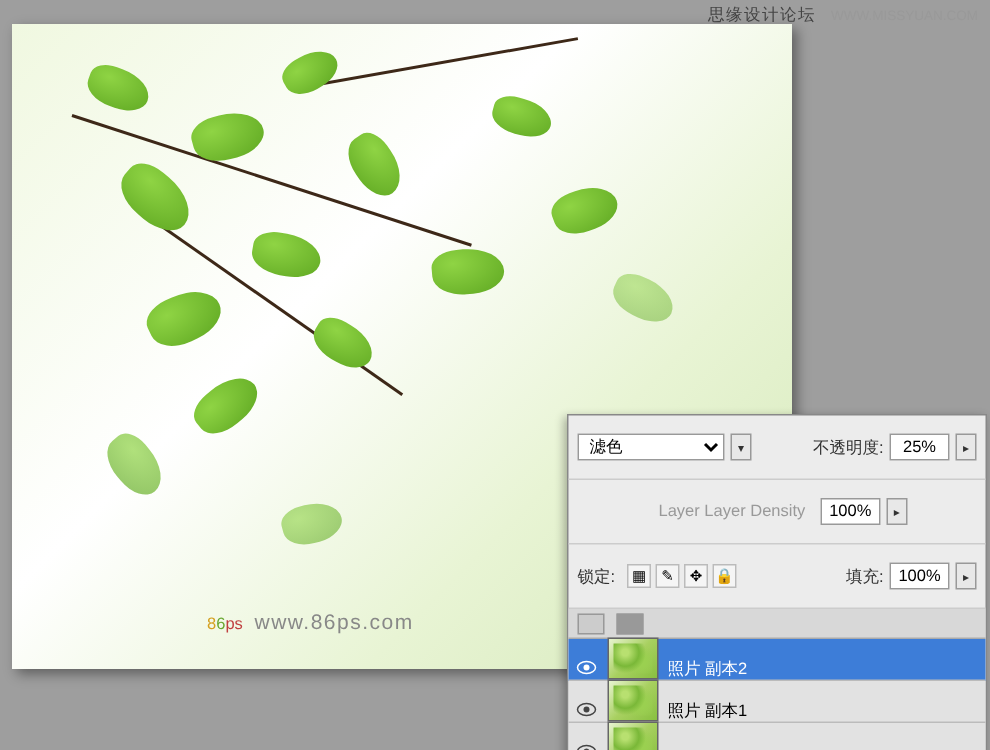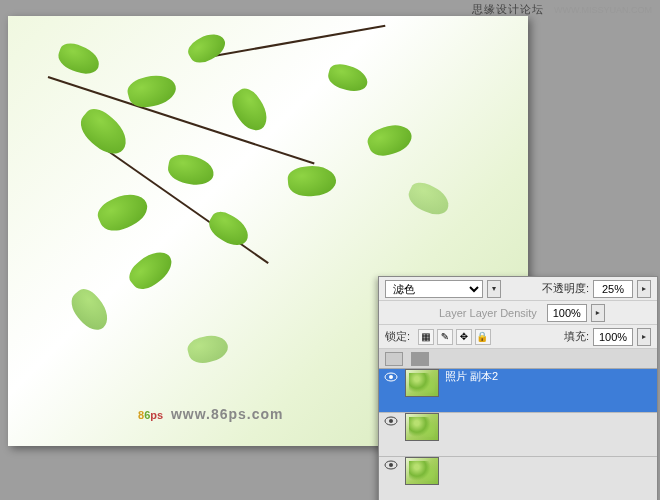--- a/index.html
+++ b/index.html
@@ -4,42 +4,42 @@
 <style>
 *{margin:0;padding:0;box-sizing:border-box;font-family:"Microsoft YaHei",Arial,sans-serif;font-size:11px}
 body{width:660px;height:500px;background:#9e9e9e;position:relative;overflow:hidden}
 .top-text{position:absolute;top:2px;right:8px;color:#444;font-size:11px;letter-spacing:1px}
 .top-text .url{color:#999;font-size:9px;margin-left:6px;letter-spacing:0}
 .canvas{position:absolute;top:16px;left:8px;width:520px;height:430px;background:#fff;box-shadow:3px 3px 8px rgba(0,0,0,.4)}
 .canvas-img{width:100%;height:100%;background:linear-gradient(135deg,#f0f8e0 0%,#ffffff 40%,#e8f4d4 70%,#d4e8b8 100%);position:relative;overflow:hidden}
 .leaf{position:absolute;border-radius:40% 60% 50% 50%;background:radial-gradient(ellipse at 30% 30%,#8fd444,#5fa822);transform-origin:center}
 .branch{position:absolute;background:#3d2818;height:2px;transform-origin:left center}
 .watermark{position:absolute;bottom:20px;left:130px;color:#444;text-align:center}
-.watermark .logo{font-size:28px;font-weight:bold}
+.watermark .logo{font-size:28px;font-weight:normal}
 .watermark .logo .y{color:#d4a020}
 .watermark .logo .g{color:#6aa832}
 .watermark .logo .r{color:#c04040}
 .watermark .site{font-size:14px;color:#888;letter-spacing:1px}
 .watermark .cn{font-size:12px;color:#555;margin-top:2px}
 .layers-panel{position:absolute;right:2px;top:276px;width:280px;background:#ececec;border:1px solid #888;box-shadow:-2px 2px 6px rgba(0,0,0,.3)}
-.panel-row{display:flex;align-items:center;padding:11px 6px;border-bottom:1px solid #ccc;gap:4px;height:24px}
+.panel-row{display:flex;align-items:center;padding:21px 6px;border-bottom:1px solid #ccc;gap:4px;height:24px}
 .panel-row select,.panel-row input[type=text]{border:1px solid #999;background:#fff;height:18px;font-size:11px;padding:0 3px}
 .blend-select{width:98px}
 .opacity-label{margin-left:auto;color:#333}
 .opacity-input{width:40px;text-align:center}
 .arrow-btn{width:14px;height:18px;border:1px solid #999;background:#e8e8e8;display:flex;align-items:center;justify-content:center;font-size:8px;color:#333;cursor:pointer}
 .density-row{color:#999;padding-left:60px}
 .lock-row .lbl{color:#333}
 .lock-icons{display:flex;gap:3px;margin-left:4px}
 .lock-icons span{width:16px;height:16px;border:1px solid #bbb;background:#f5f5f5;display:flex;align-items:center;justify-content:center;font-size:10px}
 .fill-label{margin-left:auto;color:#333}
 .layer-header{height:20px;background:#d8d8d8;border-bottom:1px solid #aaa;display:flex;align-items:center;padding:0 6px;gap:8px}
 .layer-header .tab{width:18px;height:14px;background:#ccc;border:1px solid #999}
 .layer-list{background:#e2e2e2}
-.layer-item{display:flex;align-items:flex-start;height:44px;border-bottom:1px solid #bbb;padding:0 4px;gap:6px}
+.layer-item{display:flex;align-items:flex-end;height:28px;border-bottom:1px solid #bbb;padding:0 4px;gap:6px}
 .layer-item.selected{background:#3d7dd8;color:#fff}
 .eye{width:16px;height:16px;display:flex;align-items:center;justify-content:center}
 .eye svg{width:14px;height:10px}
 .thumb{width:34px;height:28px;border:1px solid #666;background:linear-gradient(135deg,#e8f4d0,#a8d060,#88c040);position:relative}
 .thumb::after{content:"";position:absolute;inset:3px;background:radial-gradient(circle at 30% 30%,#b8e070 10%,#7ab838 40%,transparent 60%),radial-gradient(circle at 70% 60%,#9ad050 15%,transparent 50%)}
 .layer-name{flex:1}
 .panel-footer{height:22px;background:#e8e8e8;border-top:1px solid #aaa;display:flex;align-items:center;justify-content:flex-end;padding:0 6px;gap:10px;color:#777;font-size:12px}
 .panel-footer span{cursor:pointer}
 </style>
 </head>
@@ -119,20 +119,21 @@
       <span class="layer-name">照片 副本2</span>
     </div>
     <div class="layer-item">
       <div class="eye">
           <svg viewBox="0 0 14 10">
             <ellipse cx="7" cy="5" rx="6" ry="4" fill="none" stroke="#444" stroke-width="1"></ellipse>
             <circle cx="7" cy="5" r="2" fill="#444"></circle>
           </svg>
         </div>
       <div class="thumb"></div>
+      <span class="layer-name">照片 副本1</span>
     </div>
     <div class="layer-item">
       <div class="eye">
           <svg viewBox="0 0 14 10">
             <ellipse cx="7" cy="5" rx="6" ry="4" fill="none" stroke="#444" stroke-width="1"></ellipse>
             <circle cx="7" cy="5" r="2" fill="#444"></circle>
           </svg>
         </div>
       <div class="thumb"></div>
     </div>

